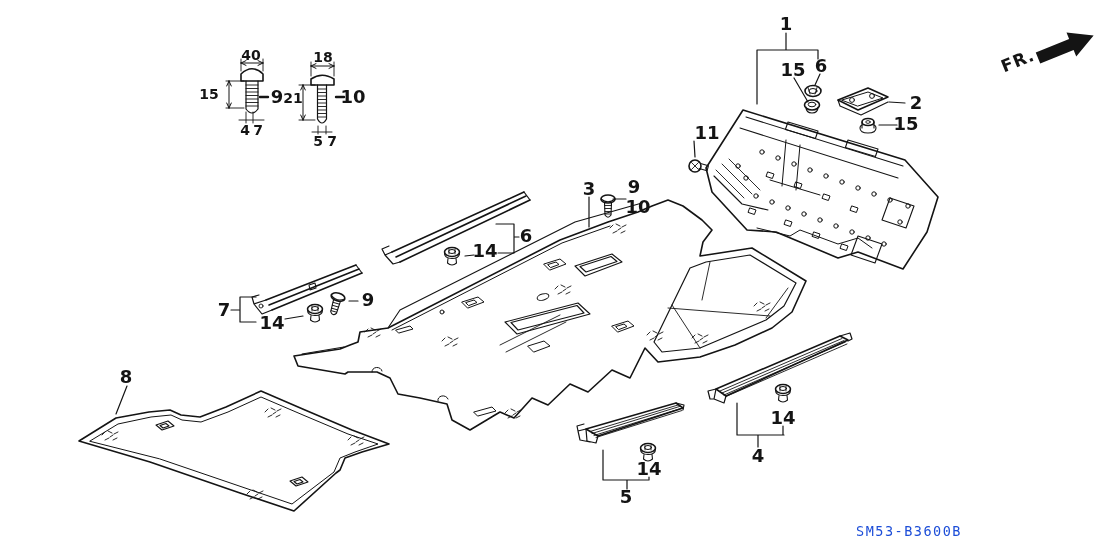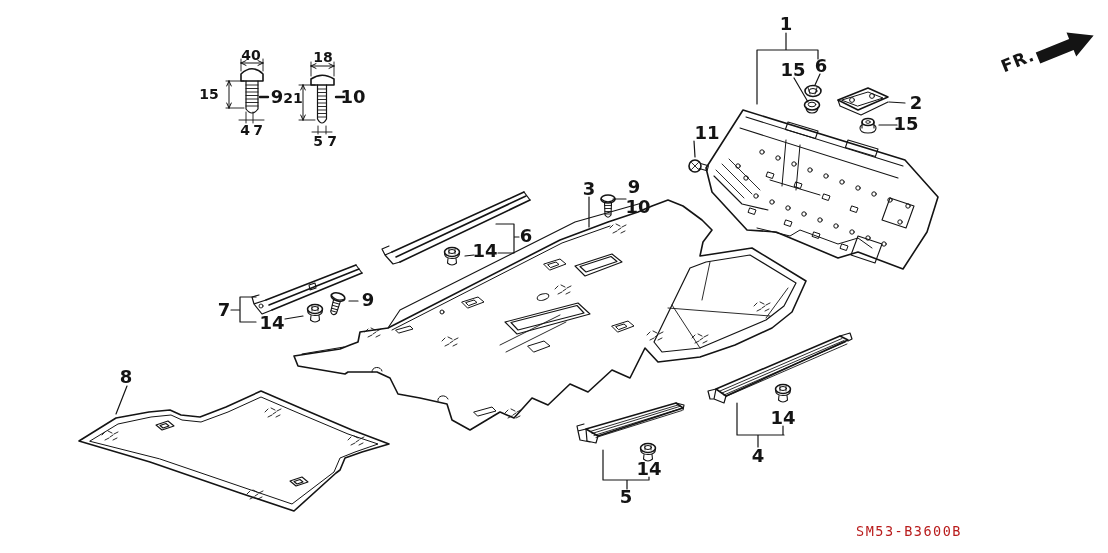--- a/index.html
+++ b/index.html
@@ -5,21 +5,21 @@
   html,body{margin:0;padding:0;background:#fff;}
   .stage{position:relative;width:1108px;height:553px;background:#fff;overflow:hidden;
          font-family:"DejaVu Sans",sans-serif;}
   .stage svg{position:absolute;left:0;top:0;}
   #labels{position:absolute;left:0;top:0;width:100%;height:100%;}
   .lbl{position:absolute;transform:translate(-50%,-50%);color:#141414;white-space:nowrap;
        font-family:"DejaVu Sans",sans-serif;line-height:1;}
   .callout{font-size:18px;font-weight:700;}
   .dim{font-size:14px;font-weight:700;}
   .fr{font-size:17px;font-weight:700;letter-spacing:1px;}
-  .part-code{position:absolute;left:856px;top:523px;color:#b91c1c;
+  .part-code{position:absolute;left:856px;top:523px;color:#1d4ed8;
              font-family:"DejaVu Sans Mono",monospace;font-size:13.5px;letter-spacing:1.5px;}
 </style>
 </head>
 <body>
 
 <div class="stage">
 
 <svg width="1108" height="553" viewBox="0 0 1108 553" fill="none" stroke="#141414" stroke-width="1.6" stroke-linecap="round" stroke-linejoin="round">
 
   <defs>

